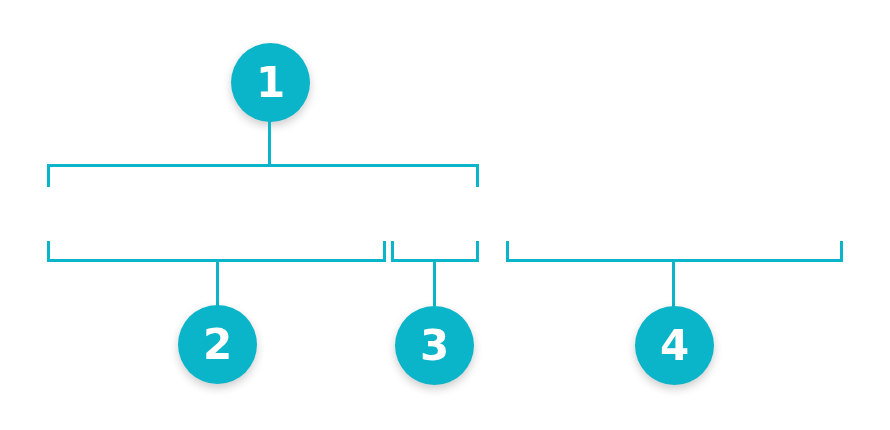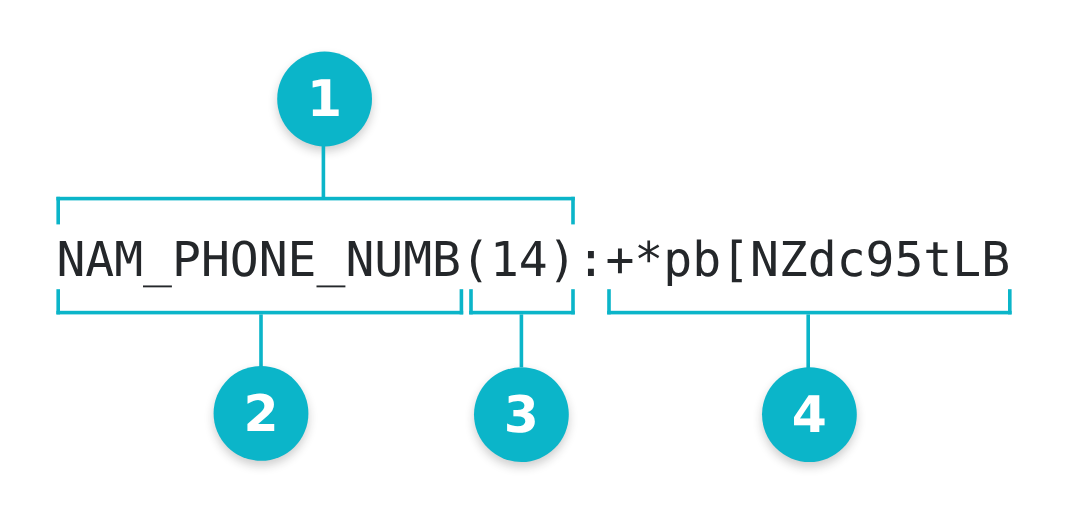--- a/index.html
+++ b/index.html
@@ -64,21 +64,20 @@
 <body>
 
 <div class="canvas">
 
   <div class="badge" style="left:231px; top:43px;">
     <span>1</span>
   </div>
   <div class="stem" style="left:268px; top:120px; height:45px;"></div>
   <div class="br br-top" style="left:47px; top:164px; width:432px; height:23px;"></div>
 
-  <pre class="code-line">NAM_PHONE_NUMB(14):+*pb[NZdc95tLB</pre>
 
   <div class="br br-bottom" style="left:47px; top:241px; width:339px; height:21px;"></div>
   <div class="stem" style="left:216px; top:262px; height:44px;"></div>
   <div class="badge" style="left:178px; top:305px;">
     <span>2</span>
   </div>
 
   <div class="br br-bottom" style="left:391px; top:241px; width:88px; height:21px;"></div>
   <div class="stem" style="left:433px; top:262px; height:44px;"></div>
   <div class="badge" style="left:395px; top:306px;">

